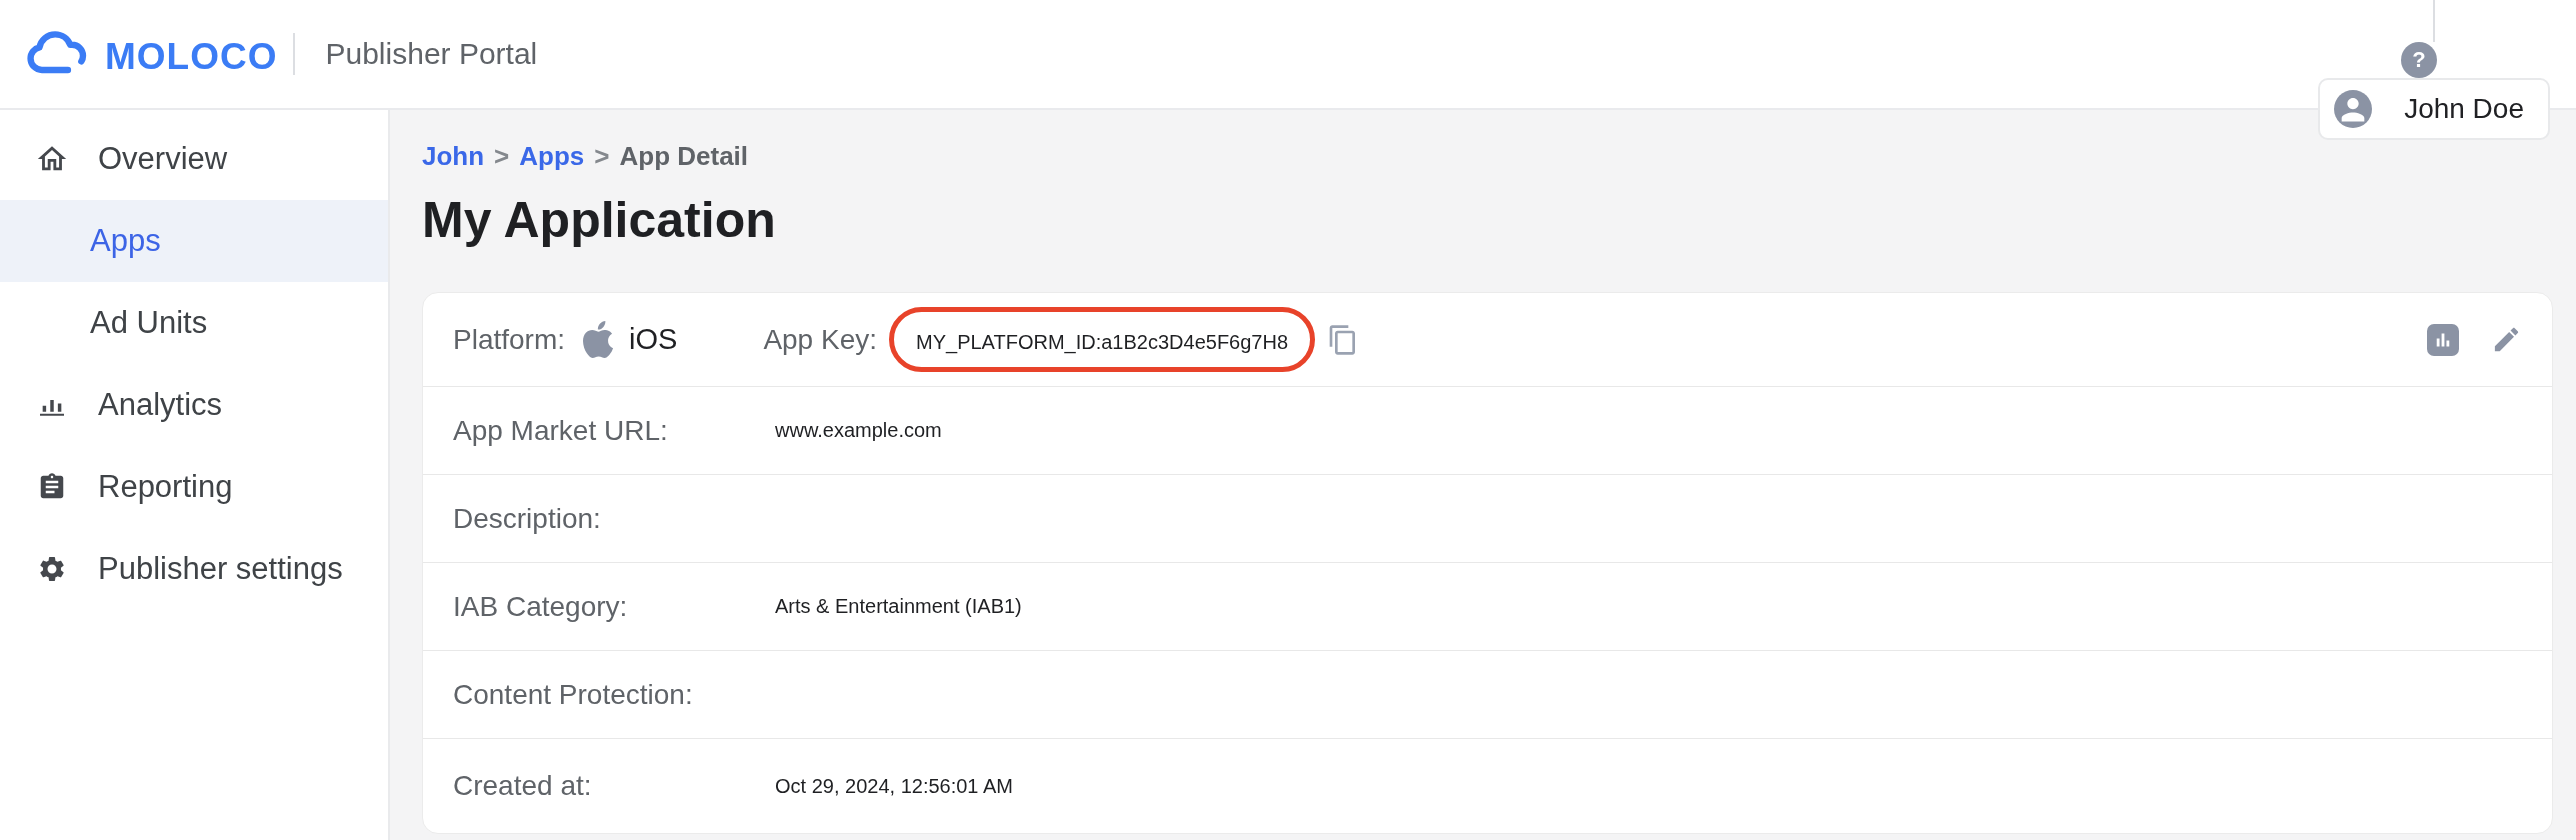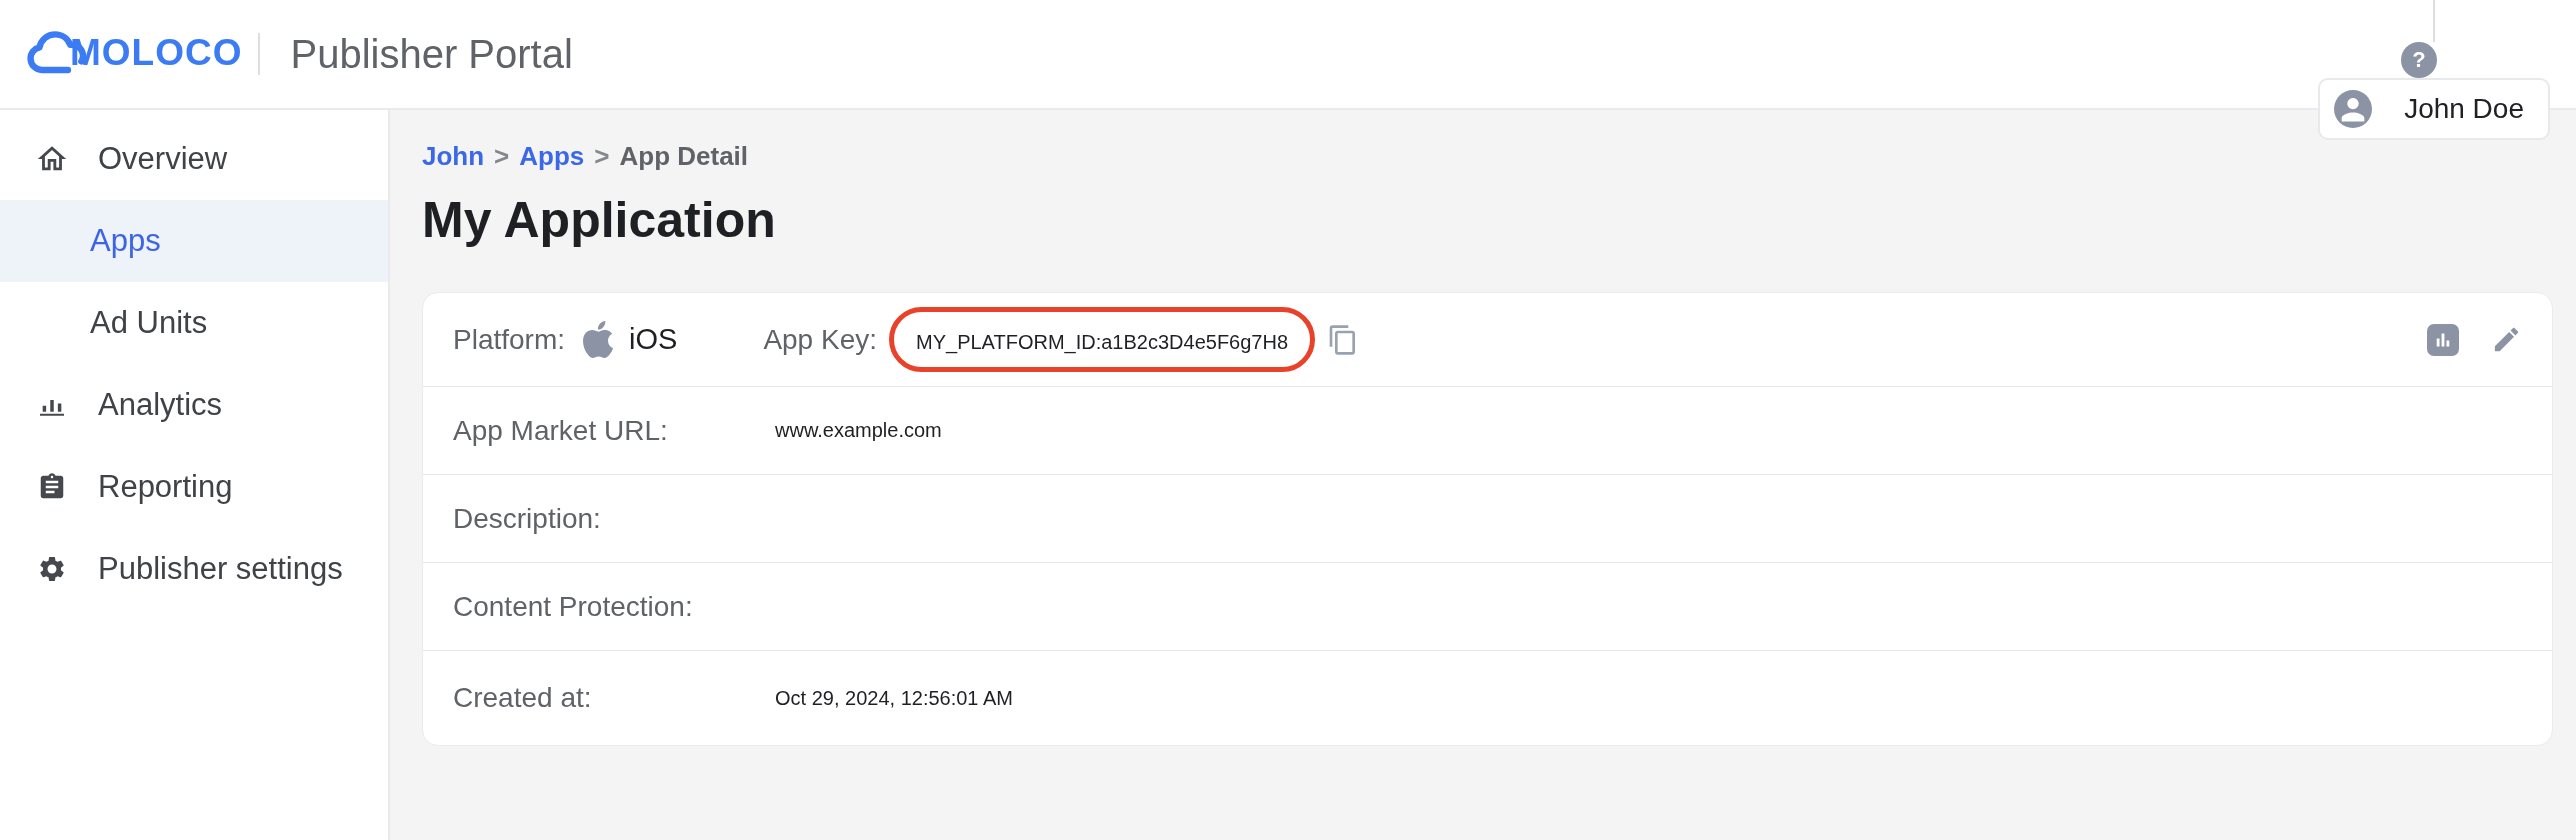--- a/index.html
+++ b/index.html
@@ -12,29 +12,29 @@
   }
 
   
   .header {
     position:absolute; top:0; left:0; width:2576px; height:110px;
     background:#fff; border-bottom:2px solid #e9eaed;
     display:flex; align-items:center; justify-content:space-between;
     padding:0 26px; z-index:3;
   }
   .header-left { display:flex; align-items:center; }
-  .logo { display:flex; align-items:center; color:#3b7cf5; }
+  .logo { display:flex; align-items:flex-end; color:#3b7cf5;gap:35px; }
   .logo-cloud svg { display:block; }
   .logo-text {
     font-size:37px; font-weight:bold; letter-spacing:1px; line-height:1;
     margin-left:-18px; margin-bottom:4px; color:#3b7cf5;
   }
   .vdivider { width:2px; height:42px; background:#dcdee2; }
   .hd1 { margin:0 30px 0 16px; }
-  .portal-title { font-size:40px; color:#5f6368; }
+  .portal-title { font-size:30px; color:#5f6368; }
 
   .header-right { display:flex; align-items:center;flex-direction:column; }
   .publisher-name { font-size:27px; color:#5f6368; }
   .hd2 { margin:0 32px; }
   .help-btn {
     width:36px; height:36px; border-radius:50%; background:#8b93a4;
     color:#fff; display:flex; align-items:center; justify-content:center;
     font-size:22px; font-weight:bold; margin-right:30px; cursor:pointer;
   }
   .user-btn {
@@ -235,20 +235,24 @@
     <div>
         <div class="row">
           <span class="label col">App Market URL:</span>
           <span class="value">www.example.com</span>
         </div>
         <div class="row">
           <span class="label col">Description:</span>
           <span class="value"></span>
         </div>
         <div class="row">
+          <span class="label col">IAB Category:</span>
+          <span class="value">Arts &amp; Entertainment (IAB1)</span>
+        </div>
+        <div class="row">
           <span class="label col">Content Protection:</span>
           <span class="value"></span>
         </div>
         <div class="row last">
           <span class="label col">Created at:</span>
           <span class="value">Oct 29, 2024, 12:56:01 AM</span>
         </div>
       </div>
   </div>
 </div>

